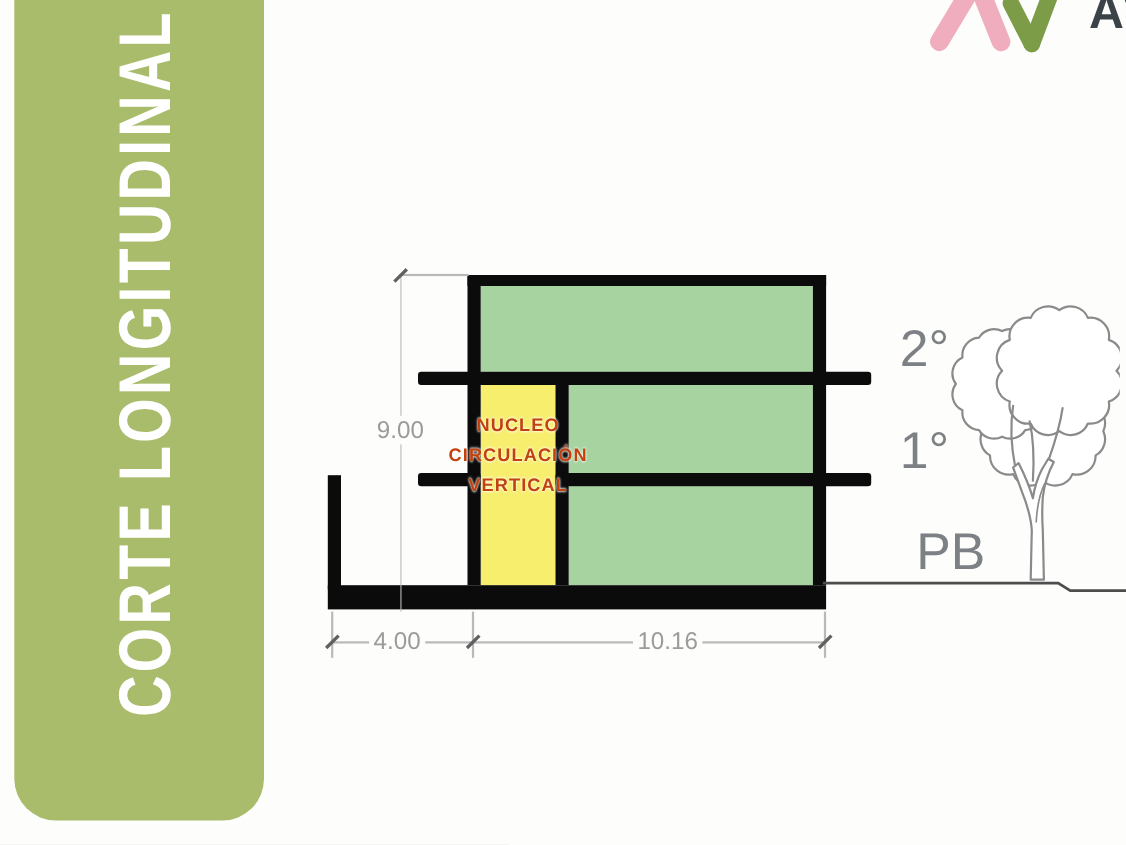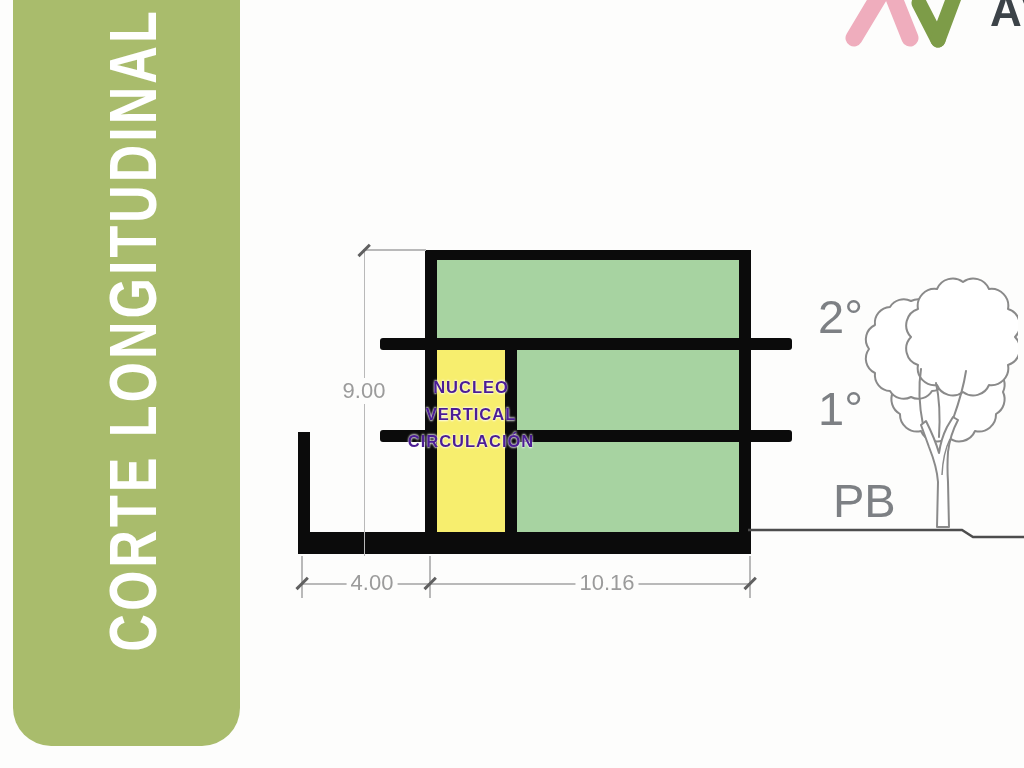--- a/index.html
+++ b/index.html
@@ -27,21 +27,21 @@
   }
   
   .blk{position:absolute;background:var(--outline-black,#0b0b0b);}
   .fill-green{position:absolute;background:var(--floor-green,#a7d3a1);}
   .fill-yellow{position:absolute;background:var(--core-yellow,#f7ee6e);}
   .slab{border-radius:3px;}
   
   .core-label{
     position:absolute;left:406px;top:374px;width:130px;
     text-align:center;font-size:16.5px;font-weight:bold;line-height:27px;
-    color:#4c1d95;letter-spacing:1px;white-space:nowrap;
+    color:#c2410c;letter-spacing:1px;white-space:nowrap;
     text-shadow:0 1px 2px rgba(255,255,255,.9),0 -1px 2px rgba(255,255,255,.85);
   }
   
   .dim-line{position:absolute;background:var(--dim-line,#b9b9b9);}
   .dim-tick{position:absolute;width:16px;height:2.5px;background:#606060;transform:rotate(-45deg);}
   .dim-label{
     position:absolute;color:var(--dim-text,#9b9b9b);font-size:22px;
     background:var(--page-bg,#fdfdfc);text-align:right;line-height:1;
     padding:2px 4px;transform:translate(-50%,-50%);white-space:nowrap;
   }
@@ -89,37 +89,37 @@
 
     <div class="blk slab" style="left:380px;top:338px;width:412px;height:12px;"></div>
     <div class="blk slab" style="left:380px;top:430px;width:57px;height:12px;"></div>
     <div class="blk slab" style="left:505px;top:430px;width:287px;height:12px;"></div>
 
     <div class="blk" style="left:298px;top:532px;width:453px;height:22px;"></div>
     <div class="blk" style="left:298px;top:432px;width:12px;height:104px;"></div>
 
     <div class="core-label">
       <div>NUCLEO</div>
+      <div>CIRCULACIÓN</div>
       <div>VERTICAL</div>
-      <div>CIRCULACIÓN</div>
     </div>
 
     <div class="dim-line" style="left:363.5px;top:250px;width:1.5px;height:306px;"></div>
     <div class="dim-line" style="left:363px;top:249px;width:63px;height:1.5px;"></div>
     <div class="dim-tick" style="left:356px;top:249px;"></div>
     <div class="dim-label" style="left:364px;top:391px;">9.00</div>
 
     <div class="dim-line" style="left:301px;top:556px;width:1.5px;height:42px;"></div>
     <div class="dim-line" style="left:429px;top:556px;width:1.5px;height:42px;"></div>
     <div class="dim-line" style="left:749px;top:556px;width:1.5px;height:42px;"></div>
     <div class="dim-line" style="left:301px;top:583px;width:450px;height:1.5px;"></div>
     <div class="dim-tick" style="left:294px;top:582px;"></div>
     <div class="dim-tick" style="left:422px;top:582px;"></div>
     <div class="dim-tick" style="left:742px;top:582px;"></div>
-    <div class="dim-label" style="left:372px;top:583px;">4.00</div>
+    <div class="dim-label" style="left:361px;top:583px;">4.00</div>
     <div class="dim-label" style="left:607px;top:583px;">10.16</div>
 
     <div class="floor-label" style="top:293px;">2°</div>
     <div class="floor-label" style="top:385px;">1°</div>
     <div class="floor-label" style="top:477px;margin-left:15px;">PB</div>
 
     <svg class="ground-svg" viewBox="0 0 276 20">
       <polyline points="0,6 214,6 225,13 276,13" fill="none" style="stroke:var(--ground-gray,#4d4d4d)" stroke-width="2.5"></polyline>
     </svg>
 

